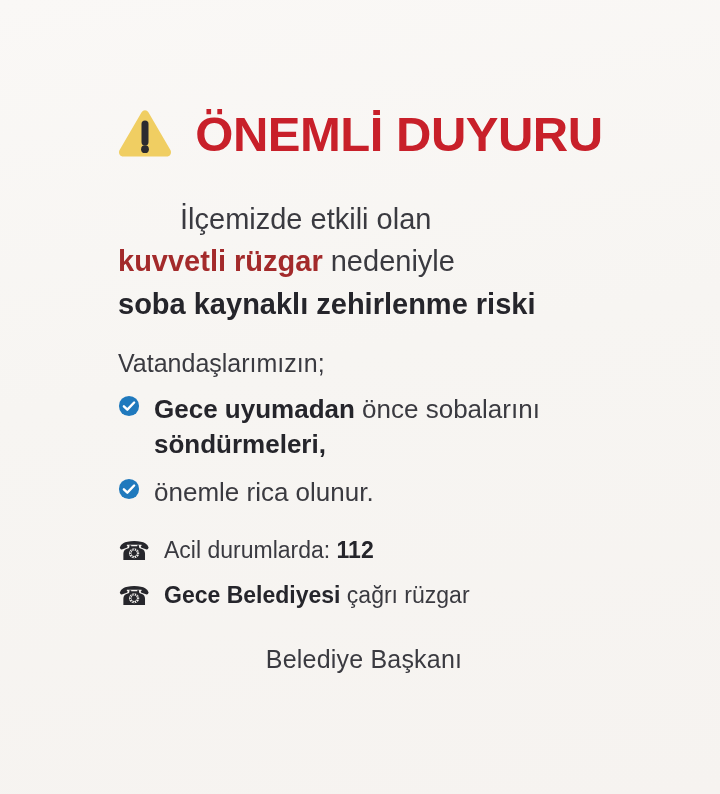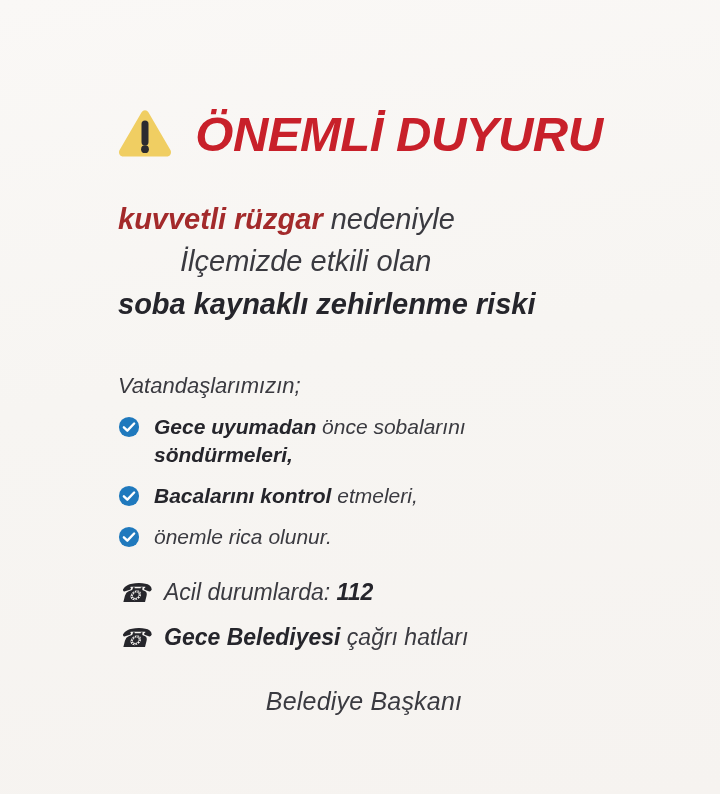--- a/index.html
+++ b/index.html
@@ -15,21 +15,20 @@
     color: #2b2b30;
     overflow: hidden;
   }
 
   .poster {
     position: relative;
     width: 720px;
     height: 794px;
     box-sizing: border-box;
     background: linear-gradient(170deg, #faf8f6 0%, #f7f5f2 45%, #f6f3f0 100%);
-    font-style: italic;
   }
 
   
   .header {
     display: flex;
     align-items: center;
     justify-content: center;
     gap: 22px;
     padding-top: 108px;
   }
@@ -67,34 +66,34 @@
     white-space: nowrap;
   }
   .intro .line.indent {
     padding-left: 62px;
   }
   .b { font-weight: bold; color: #25252b; text-align: center; }
   .red-strong { font-weight: bold; color: #a32a2b; }
 
   
   .list-head {
-    margin-top: 48px;
-    font-size: 22px;
+    margin-top: 24px;
+    font-size: 25px;
     color: #3a3a40;
   }
   ul.checks {
     list-style: none;
     margin: 14px 0 0 0;
     padding: 0;
   }
   ul.checks li {
     position: relative;
     padding-left: 36px;
     margin-bottom: 13px;
-    font-size: 21px;
+    font-size: 26px;
     line-height: 1.34;
     color: #3a3a40;
   }
   .check-icon {
     position: absolute;
     left: 0;
     top: 3px;
     width: 22px;
     height: 22px;
     display: block;
@@ -149,58 +148,51 @@
       <path d="M24.6 4.2 L2.6 42.0 a4.4 4.4 0 0 0 3.8 6.6 H49.6 a4.4 4.4 0 0 0 3.8 -6.6 L31.4 4.2 a4.0 4.0 0 0 0 -6.8 0 Z" fill="#f0ce62"></path>
       <path d="M28 16 L28 34" stroke="#2b2b30" stroke-width="7" stroke-linecap="round"></path>
       <circle cx="28" cy="41.2" r="3.9" fill="#2b2b30"></circle>
     </svg>
     <h1 class="title" style="color:#c8202a">ÖNEMLİ DUYURU</h1>
   </div>
 
   <div class="block">
 
     <div class="intro">
+      <div class="line indent">İlçemizde etkili olan</div>
       <div class="line"><span class="red-strong">kuvvetli rüzgar</span><span> nedeniyle</span></div>
-      <div class="line indent">İlçemizde etkili olan</div>
       <div class="line"><span class="b">soba kaynaklı zehirlenme riski</span></div>
     </div>
 
     <div class="list-head">Vatandaşlarımızın;</div>
     <ul class="checks">
       <li>
         <svg class="check-icon" viewBox="0 0 24 24" aria-hidden="true">
           <circle cx="12" cy="12" r="11" fill="#1f79bd"></circle>
           <path d="M6.4 12.3 L10.2 16 L17.6 8.2" fill="none" stroke="#ffffff" stroke-width="2.6" stroke-linecap="round" stroke-linejoin="round"></path>
         </svg>
         <span class="b">Gece uyumadan</span><span> önce sobalarını </span><span class="b">söndürmeleri,</span>
       </li>
       <li>
         <svg class="check-icon" viewBox="0 0 24 24" aria-hidden="true">
           <circle cx="12" cy="12" r="11" fill="#1f79bd"></circle>
           <path d="M6.4 12.3 L10.2 16 L17.6 8.2" fill="none" stroke="#ffffff" stroke-width="2.6" stroke-linecap="round" stroke-linejoin="round"></path>
         </svg>
-        <span class="b">Bacalarını kontrol</span><span> etmeleri,</span>
-      </li>
-      <li>
-        <svg class="check-icon" viewBox="0 0 24 24" aria-hidden="true">
-          <circle cx="12" cy="12" r="11" fill="#1f79bd"></circle>
-          <path d="M6.4 12.3 L10.2 16 L17.6 8.2" fill="none" stroke="#ffffff" stroke-width="2.6" stroke-linecap="round" stroke-linejoin="round"></path>
-        </svg>
         <span class="sub-line">önemle rica olunur.</span>
       </li>
     </ul>
 
     <div class="phones">
       <div class="phone-row">
         <span class="phone-icon">☎</span>
         <span>Acil durumlarda: </span><span class="b">112</span>
       </div>
       <div class="phone-row">
         <span class="phone-icon">☎</span>
-        <span class="b">Gece Belediyesi</span><span> çağrı hatları</span>
+        <span class="b">Gece Belediyesi</span><span> çağrı rüzgar</span>
       </div>
     </div>
 
     <div class="footer">
       <div class="role">Belediye Başkanı</div>
 
     </div>
 
   </div>
 </div>

